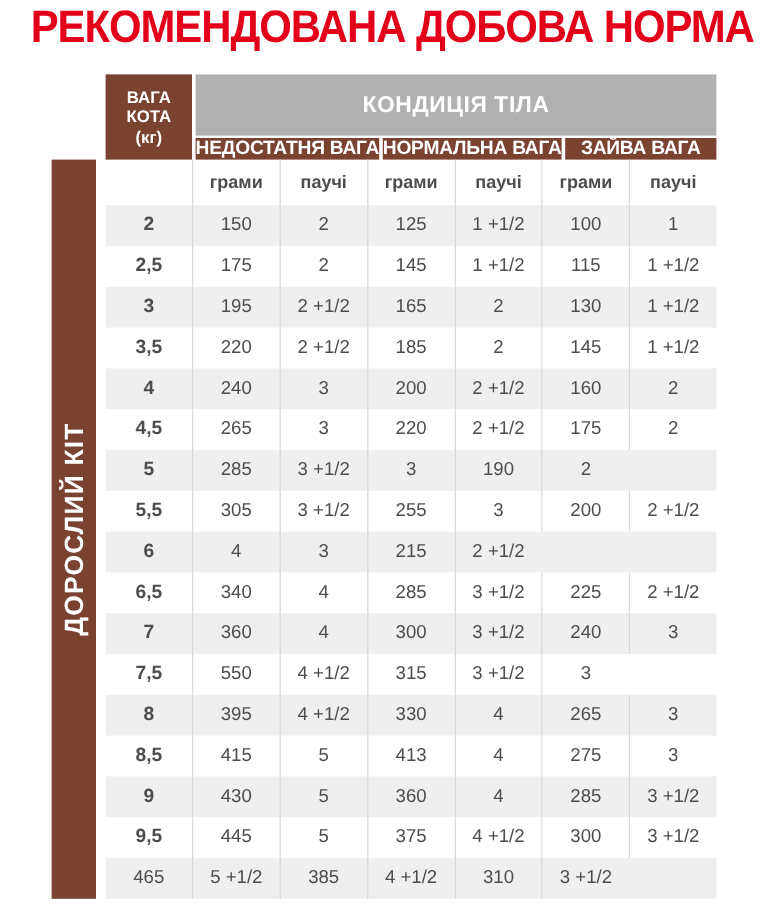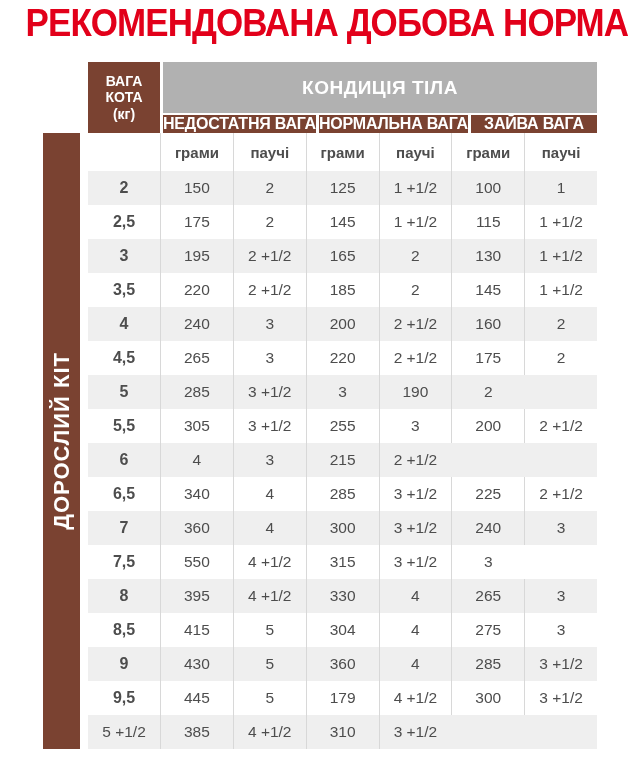--- a/index.html
+++ b/index.html
@@ -222,44 +222,45 @@
         <div class="cell">4 +1/2</div>
         <div class="cell">330</div>
         <div class="cell">4</div>
         <div class="cell">265</div>
         <div class="cell">3</div>
       </div>
       <div class="grid-row body-row">
         <div class="cell weight-cell">8,5</div>
         <div class="cell">415</div>
         <div class="cell">5</div>
-        <div class="cell">304</div>
+        <div class="cell">413</div>
         <div class="cell">4</div>
         <div class="cell">275</div>
         <div class="cell">3</div>
       </div>
       <div class="grid-row body-row">
         <div class="cell weight-cell">9</div>
         <div class="cell">430</div>
         <div class="cell">5</div>
         <div class="cell">360</div>
         <div class="cell">4</div>
         <div class="cell">285</div>
         <div class="cell">3 +1/2</div>
       </div>
       <div class="grid-row body-row">
         <div class="cell weight-cell">9,5</div>
         <div class="cell">445</div>
         <div class="cell">5</div>
-        <div class="cell">179</div>
+        <div class="cell">375</div>
         <div class="cell">4 +1/2</div>
         <div class="cell">300</div>
         <div class="cell">3 +1/2</div>
       </div>
       <div class="grid-row body-row">
+        <div class="cell">465</div>
         <div class="cell">5 +1/2</div>
         <div class="cell">385</div>
         <div class="cell">4 +1/2</div>
         <div class="cell">310</div>
         <div class="cell">3 +1/2</div>
       </div>
     </div>
 
 </div>
 

